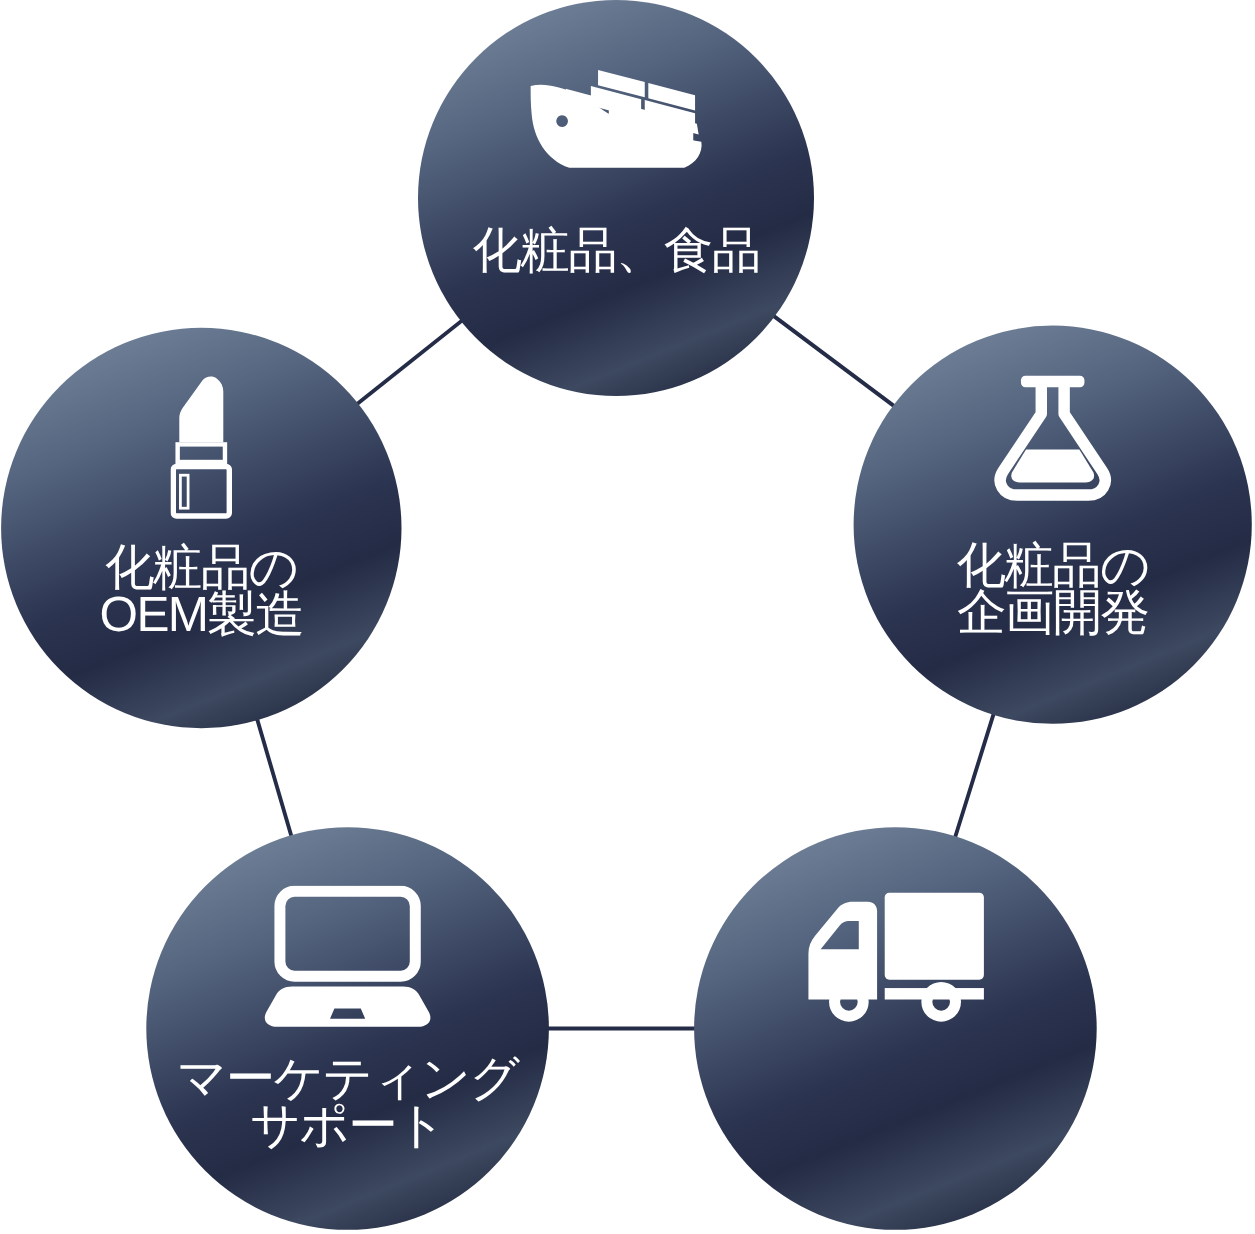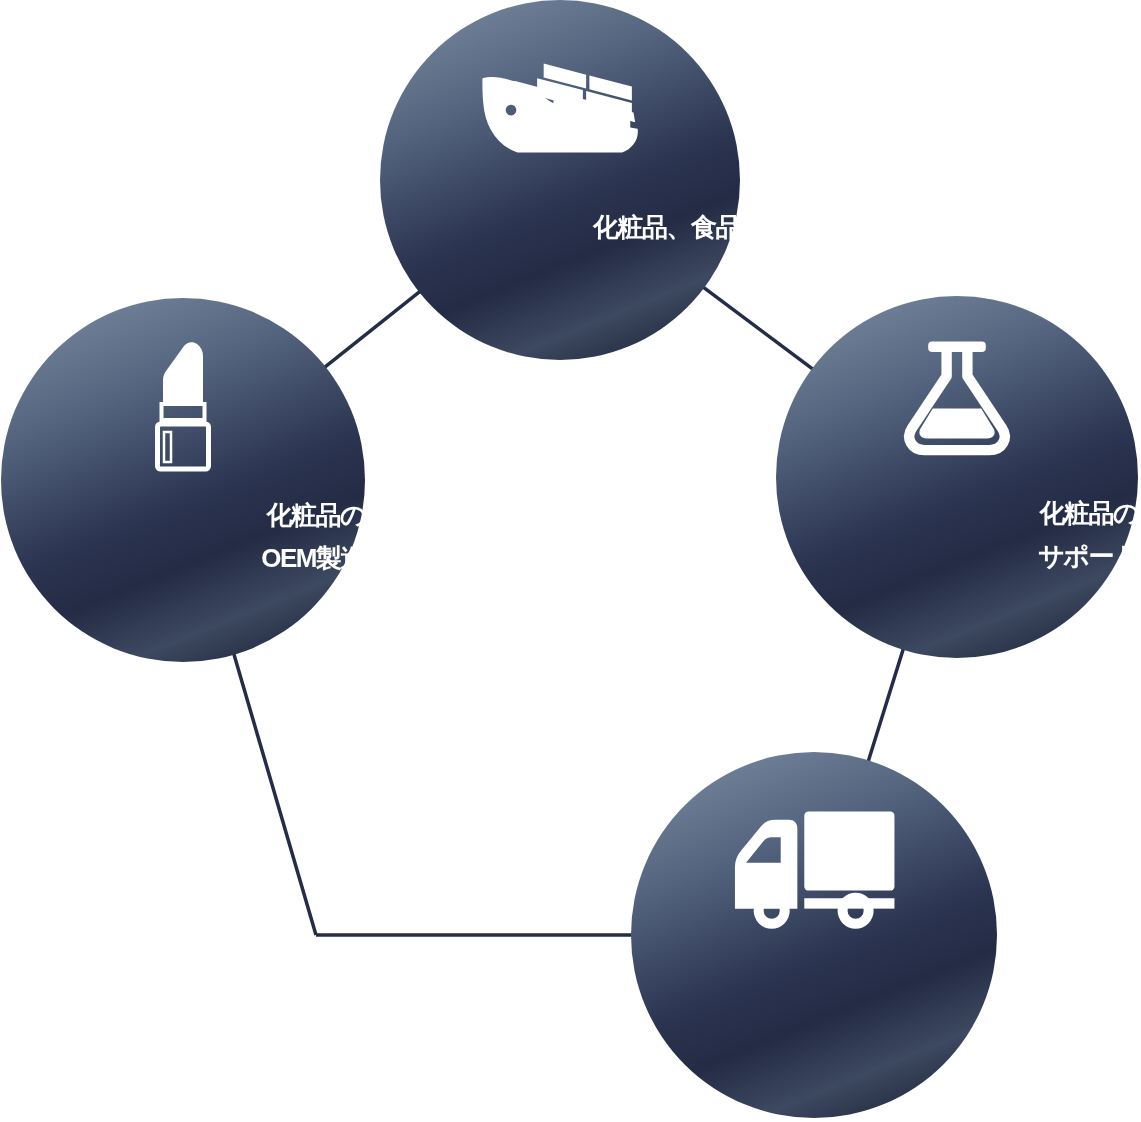--- a/index.html
+++ b/index.html
@@ -52,24 +52,24 @@
   .icon-ship svg     { width:196px; height:auto; }
   .icon-flask svg    { width:120px; height:auto; }
   .icon-lipstick svg { width:56px;  height:auto; }
   .icon-laptop svg   { width:165px; height:auto; }
   .icon-truck svg    { width:172px; height:auto; }
 
   .label {
     position:absolute;
     top:var(--label-top);
     left:0; right:0;
-    text-align:right;
+    text-align:center;
     color: var(--text, #ffffff);
-    font-weight:700;
-    font-size:26px;
+    font-weight:400;
+    font-size:45px;
     line-height:43px;
     letter-spacing:-1.5px;
   }
 </style>
 </head>
 <body>
 
 <div class="stage">
 
   <svg class="connectors" width="1141" height="1122" viewBox="0 0 1141 1122">
@@ -106,39 +106,53 @@
   <div class="node node-development">
     <span class="icon icon-flask">
       <svg viewBox="0 0 104 106" xmlns="http://www.w3.org/2000/svg">
         <rect x="27" y="4" width="50" height="9" rx="3.5" fill="currentColor"></rect>
         <path d="M43,10 V34 L13,79 C7,88 13,98 24,98 H80 C91,98 97,88 91,79 L61,34 V10" fill="none" stroke="currentColor" stroke-width="9" stroke-linejoin="round"></path>
         <path fill="currentColor" d="M31,62 H73 L84,80 C86,84.5 83,88 78,88 H26 C21,88 18,84.5 20,80 Z"></path>
       </svg>
     </span>
     <div class="label">
       <div>化粧品の</div>
-      <div>サポート</div>
+      <div>企画開発</div>
     </div>
   </div>
 
   <div class="node node-oem">
     <span class="icon icon-lipstick">
       <svg viewBox="0 0 56 134" xmlns="http://www.w3.org/2000/svg">
         <path fill="currentColor" d="M8,62 V40 C8,37 9,34 11,31 L29,6 C32,2 38,1 42,4 C46,7 48,11 48,16 V62 Z"></path>
         <rect x="6.5" y="64" width="43" height="16" fill="none" stroke="currentColor" stroke-width="4"></rect>
         <rect x="2.5" y="84" width="51" height="45" rx="3" fill="none" stroke="currentColor" stroke-width="5"></rect>
         <rect x="9" y="92" width="7" height="30" fill="none" stroke="currentColor" stroke-width="2.5"></rect>
       </svg>
     </span>
     <div class="label">
       <div>化粧品の</div>
       <div>OEM製造</div>
     </div>
   </div>
 
+  <div class="node node-marketing">
+    <span class="icon icon-laptop">
+      <svg viewBox="0 0 124 99" xmlns="http://www.w3.org/2000/svg">
+        <rect x="15.75" y="4" width="92.5" height="58" rx="10" fill="none" stroke="currentColor" stroke-width="7.5"></rect>
+        <path fill="currentColor" fill-rule="evenodd" d="M24,69 H100 C105,69 109,71 111,75 L117.5,86.5 C120.5,92 117,96.5 110,96.5
+             H14 C7,96.5 3.5,92 6.5,86.5 L13,75 C15,71 19,69 24,69 Z
+             M53,84 H71 L74,91 H50 Z"></path>
+      </svg>
+    </span>
+    <div class="label">
+      <div>マーケティング</div>
+      <div>サポート</div>
+    </div>
+  </div>
 
   <div class="node node-logistics">
     <span class="icon icon-truck">
       <svg viewBox="0 0 124 92" xmlns="http://www.w3.org/2000/svg">
         <rect x="55" y="4" width="65" height="57" rx="3" fill="currentColor"></rect>
         <rect x="55" y="66.5" width="65" height="7.5" fill="currentColor"></rect>
         <path fill="currentColor" fill-rule="evenodd" d="M5,74 V44 C5,39.5 6.5,35.5 9.5,32 L24,14.5 C26.5,11.5 30,10 34,10
              H44 C47.5,10 50,12.5 50,16 V74 Z
              M13,41 L25.5,25.5 C27,23.5 29,22.5 31.5,22.5 H38 V41 Z"></path>
         <path fill="currentColor" fill-rule="evenodd" d="M18.5,75.5 a13,13 0 1 0 26,0 a13,13 0 1 0 -26,0 Z

